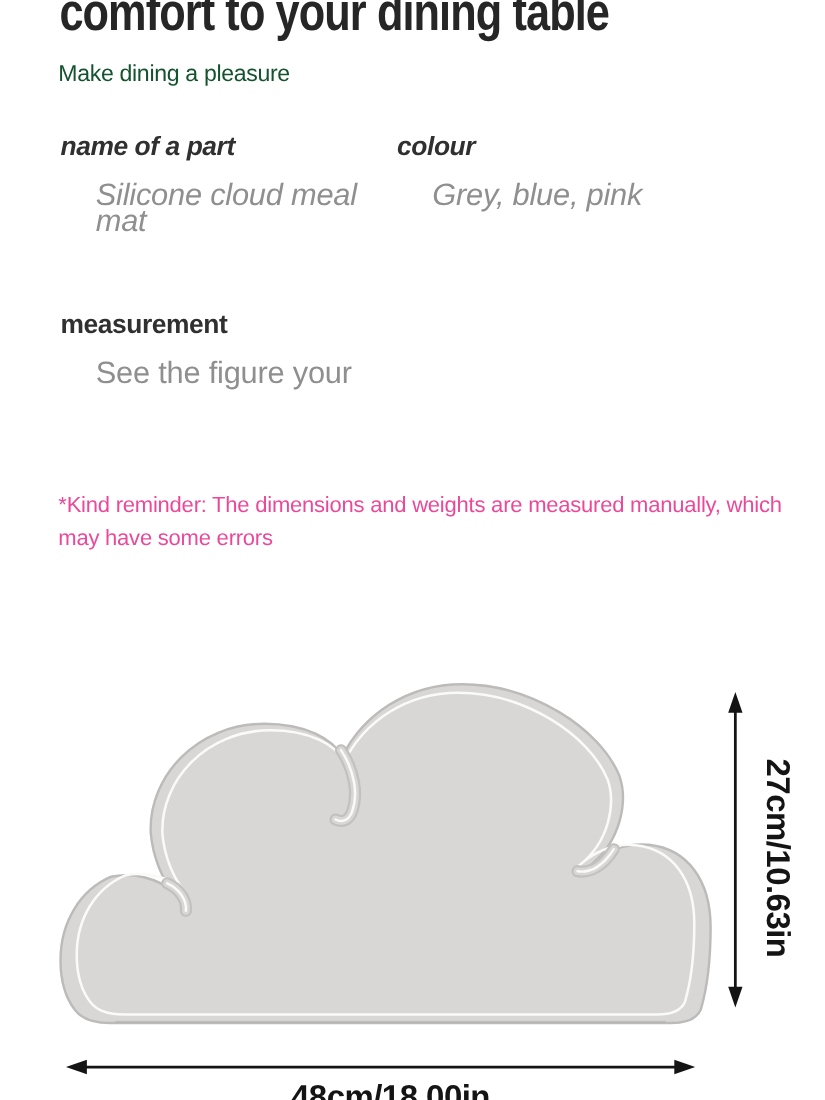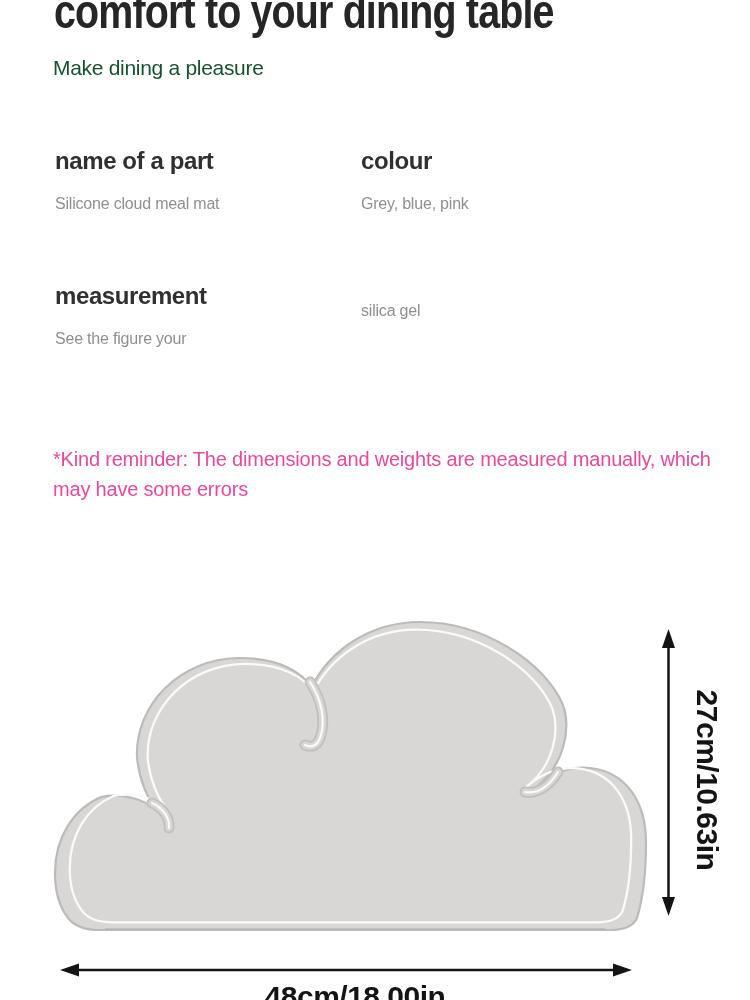--- a/index.html
+++ b/index.html
@@ -21,25 +21,25 @@
   .subtitle{
     left:53px;top:56px;
     font-size:21px;color:#14532d;letter-spacing:-.3px;
   }
   .spec{width:290px;}
   .spec-label{
     font-size:24px;font-weight:700;color:#303030;
     letter-spacing:-.4px;line-height:28px;
   }
   .spec-value{
-    font-size:16px;color:#8f8f8f;letter-spacing:-.2px;
-    line-height:24px;margin-top:17px;
+    font-size:28px;color:#8f8f8f;letter-spacing:-.2px;
+    line-height:24px;margin-top:17px;margin-left:32px;
   }
   .col1{left:55px;} .col2{left:361px;}
-  .row1{top:147px;} .row2{top:282px;}
+  .row1{top:120px;font-style:italic;} .row2{top:282px;}
   .reminder{
     left:53px;top:444px;width:680px;
     font-size:20px;color:#ec4899;line-height:30px;letter-spacing:-.2px;
   }
   .figure{left:0;top:560px;}
   .dim-text{font-family:"Liberation Sans","DejaVu Sans",sans-serif;font-weight:700;letter-spacing:-.5px;}
 </style>
 </head>
 <body>
 
@@ -52,21 +52,20 @@
 </div>
 <div class="abs spec col2 row1">
   <div class="spec-label">colour</div>
   <div class="spec-value">Grey, blue, pink</div>
 </div>
 <div class="abs spec col1 row2">
   <div class="spec-label">measurement</div>
   <div class="spec-value">See the figure your</div>
 </div>
 <div class="abs spec col2 row2">
-  <div class="spec-value">silica gel</div>
 </div>
 
 <div class="abs reminder">*Kind reminder: The dimensions and weights are measured manually, which may have some errors</div>
 
 <svg class="abs figure" width="750" height="440" viewBox="0 0 750 440">
 
   <g>
     <path stroke="#bcbbb9" stroke-width="2.2" d="M 68 358
              C 58 345, 55 330, 55 313
              C 55 278, 73 249, 101 237

